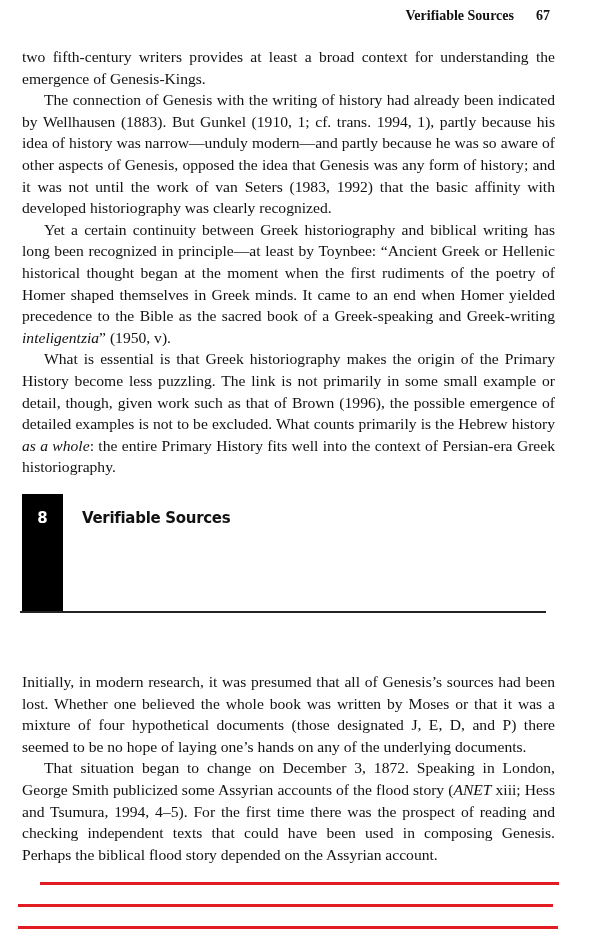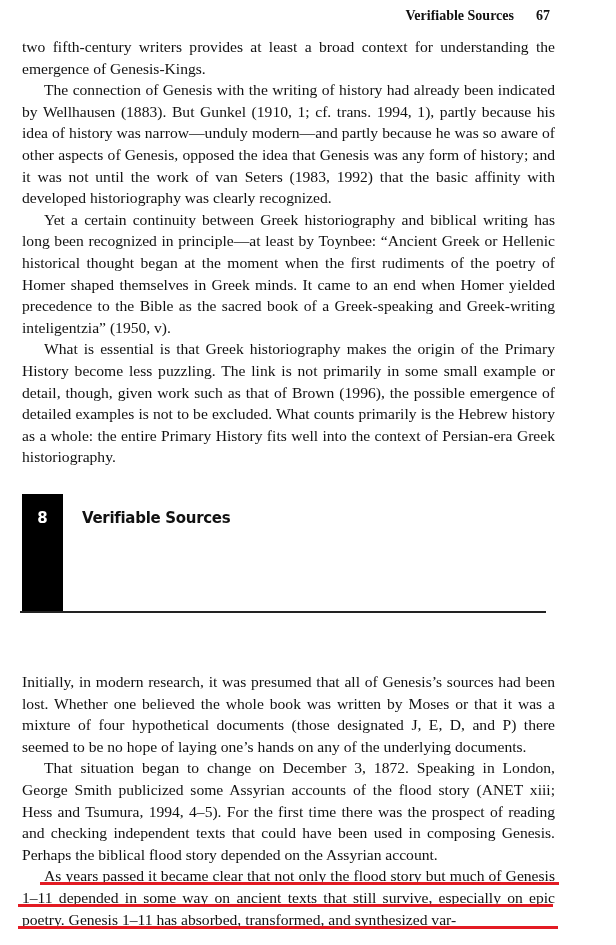--- a/index.html
+++ b/index.html
@@ -10,21 +10,21 @@
     font-family: "Liberation Serif", serif; font-size: 14px; font-weight: bold; color: #111;
   }
   .running-head .title { margin-right: 22px; }
   .text-block {
     position: absolute; left: 22px; width: 533px;
     font-family: "Liberation Serif", serif; font-size: 15.6px; line-height: 21.6px;
     text-align: justify; color: #111;
   }
   .text-block p { margin: 0; }
   .text-block p.indent { text-indent: 22px; }
-  .block1 { top: 36px; }
+  .block1 { top: 46px; }
   .block2 { top: 646px; margin-top: 25px; }
   .chapter-box {
     position: absolute; left: 22px; top: 494px; width: 41px; height: 118px; background: #000;
   }
   .chapter-num {
     position: absolute; left: 22px; top: 509px; width: 41px; text-align: center;
     font-family: "DejaVu Sans", sans-serif; font-weight: bold; font-size: 15px; color: #fff;
   }
   .chapter-title {
     position: absolute; left: 82px; top: 509px;
@@ -36,21 +36,21 @@
     font-family: "DejaVu Sans", sans-serif; font-weight: bold; font-style: italic; font-size: 13.5px; color: #111;
     letter-spacing: -0.4px;
   }
   .chapter-rule {
     position: absolute; left: 20px; top: 611px; width: 526px; height: 2px; background: #222;
   }
   .hl { position: absolute; height: 3px; background: #e31b23; }
   .hl1 { left: 40px; top: 882px; width: 519px; }
   .hl2 { left: 18px; top: 904px; width: 535px; }
   .hl3 { left: 18px; top: 926px; width: 540px; }
-  .it { }
+  .it { font-style: italic; }
 </style>
 </head>
 <body>
 
 <div class="page">
 
   <div class="running-head">
     <span class="title">Verifiable Sources</span><span>67</span>
   </div>
 
@@ -62,20 +62,19 @@
   </div>
 
   <div class="chapter-box"></div>
   <div class="chapter-num">8</div>
   <div class="chapter-title">Verifiable Sources</div>
   <div class="chapter-rule"></div>
 
   <div class="text-block block2">
     <p>Initially, in modern research, it was presumed that all of Genesis’s sources had been lost. Whether one believed the whole book was written by Moses or that it was a mixture of four hypothetical documents (those designated J, E, D, and P) there seemed to be no hope of laying one’s hands on any of the underlying documents.</p>
     <p class="indent"><span>That situation began to change on December 3, 1872. Speaking in London, George Smith publicized some Assyrian accounts of the flood story (</span><span class="it">ANET</span><span> xiii; Hess and Tsumura, 1994, 4–5). For the first time there was the prospect of reading and checking independent texts that could have been used in composing Genesis. Perhaps the biblical flood story depended on the Assyrian account.</span></p>
-    <p class="indent">As years passed it became clear that not only the flood story but much of Genesis 1–11 depended in some way on ancient texts that still survive, especially on epic poetry. Genesis 1–11 has absorbed, transformed, and synthesized var-</p>
   </div>
 
   <div class="hl hl1"></div>
   <div class="hl hl2"></div>
   <div class="hl hl3"></div>
 
 </div>
 
 </body></html>

